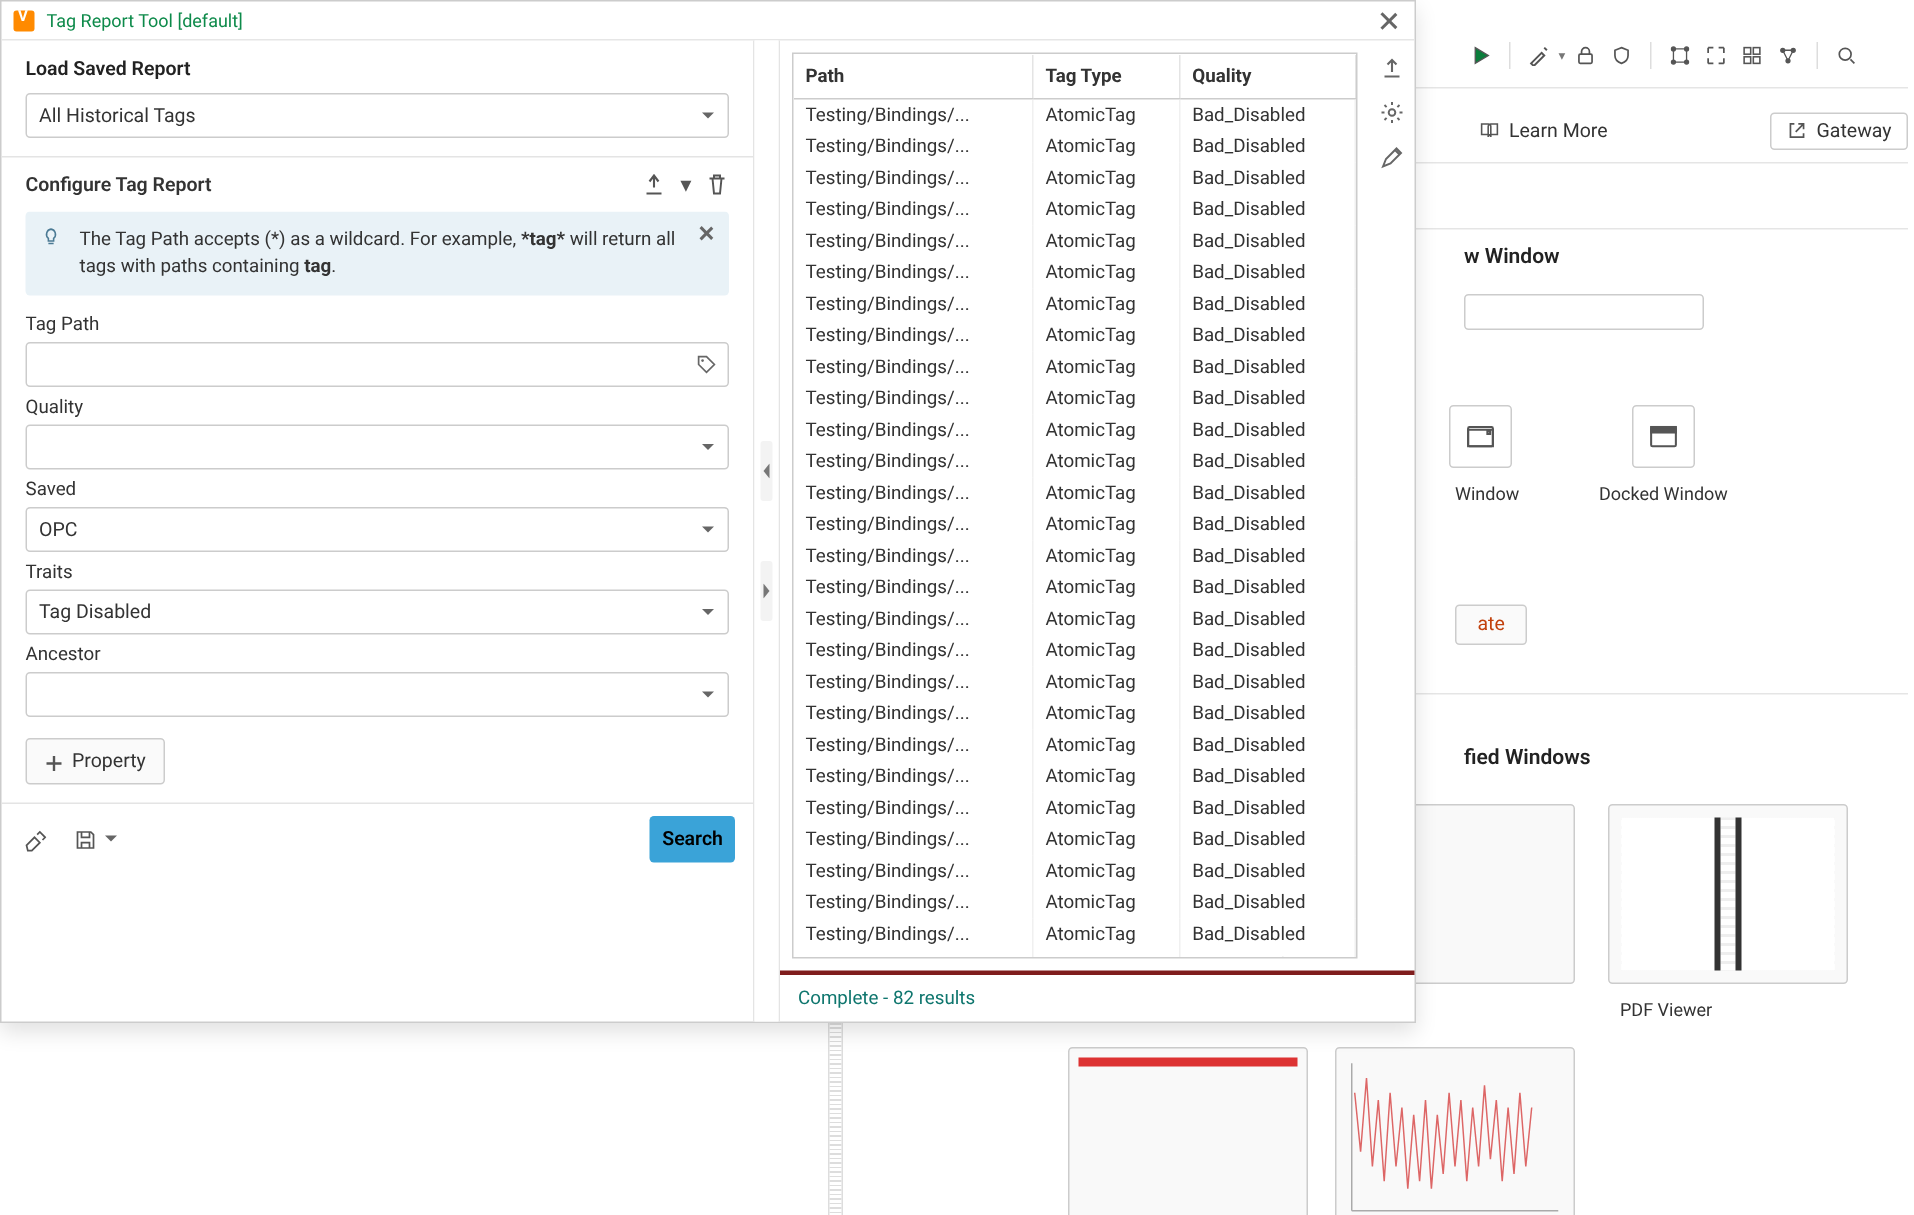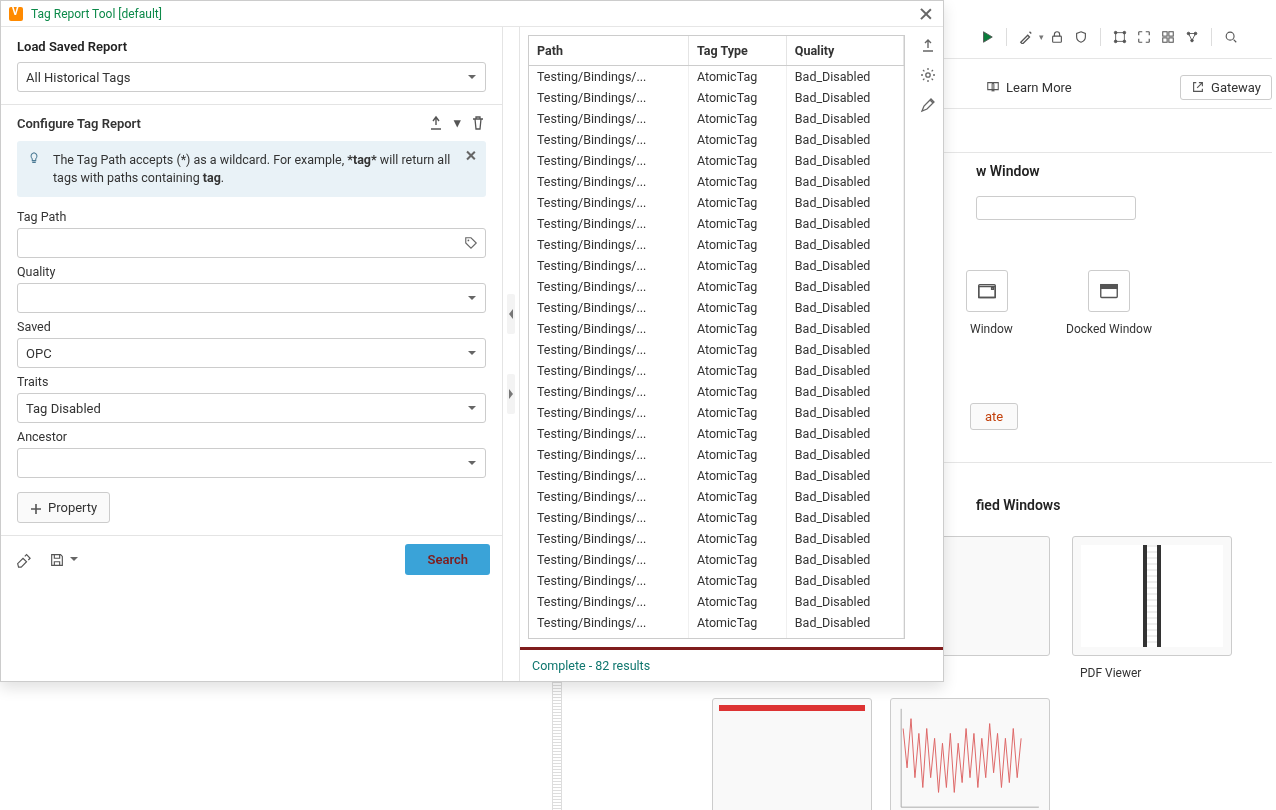--- a/index.html
+++ b/index.html
@@ -64,21 +64,21 @@
 .flabel { font-size: 12.5px; color: #333; margin: 6px 0 4px; }
 .input-wrap { position: relative; }
 .input { width: 100%; height: 30px; border: 1px solid #ccc; border-radius: 3px; padding: 0 30px 0 8px; font-size: 13px; }
 .input-icon { position: absolute; right: 8px; top: 8px; width: 14px; height: 14px; color: #666; }
 .btn-prop { margin-top: 14px; border: 1px solid #ccc; border-radius: 3px; background: #fafafa; padding: 7px 12px; font-size: 13px; color: #333; cursor: pointer; display: inline-flex; align-items: flex-end; gap: 6px; }
 
 .left-footer { border-top: 1px solid #e4e4e4; padding: 8px 12px; display: flex; align-items: center; gap: 14px; }
 .fbtn { width: 20px; height: 20px; cursor: pointer; display: inline-flex; align-items: center; justify-content: center; color: #555; }
 .split { display: inline-flex; align-items: center; gap: 3px; }
 .split .caret { width: 0; height: 0; border: 4px solid transparent; border-top-color: #666; margin-top: 3px; }
-.search-btn { margin-left: auto; background: #3aa3d8; color: #7f1d1d; border: none; border-radius: 3px; padding: 8px 22px; font-size: 13px; font-weight: 600; cursor: pointer; }
+.search-btn { margin-left: auto; background: #3aa3d8; color: #000000; border: none; border-radius: 3px; padding: 8px 8px; font-size: 13px; font-weight: 600; cursor: pointer; }
 
 
 .gutter { width: 16px; background: #fff; position: relative; display: flex; flex-direction: column; align-items: center; justify-content: center; gap: 40px; }
 .collapse { width: 8px; height: 40px; background: #f3f3f3; border-radius: 2px; cursor: pointer; display: flex; align-items: center; justify-content: center; }
 .collapse svg { width: 6px; height: 10px; fill: #777; }
 
 
 .results { flex: 1; display: flex; flex-direction: column; border-left: 1px solid #e4e4e4; min-width: 0; }
 .results-body { flex: 1; display: flex; min-height: 0; }
 .table-wrap { flex: 1; overflow-y: scroll; border: 1px solid #ccc; margin: 8px; }

